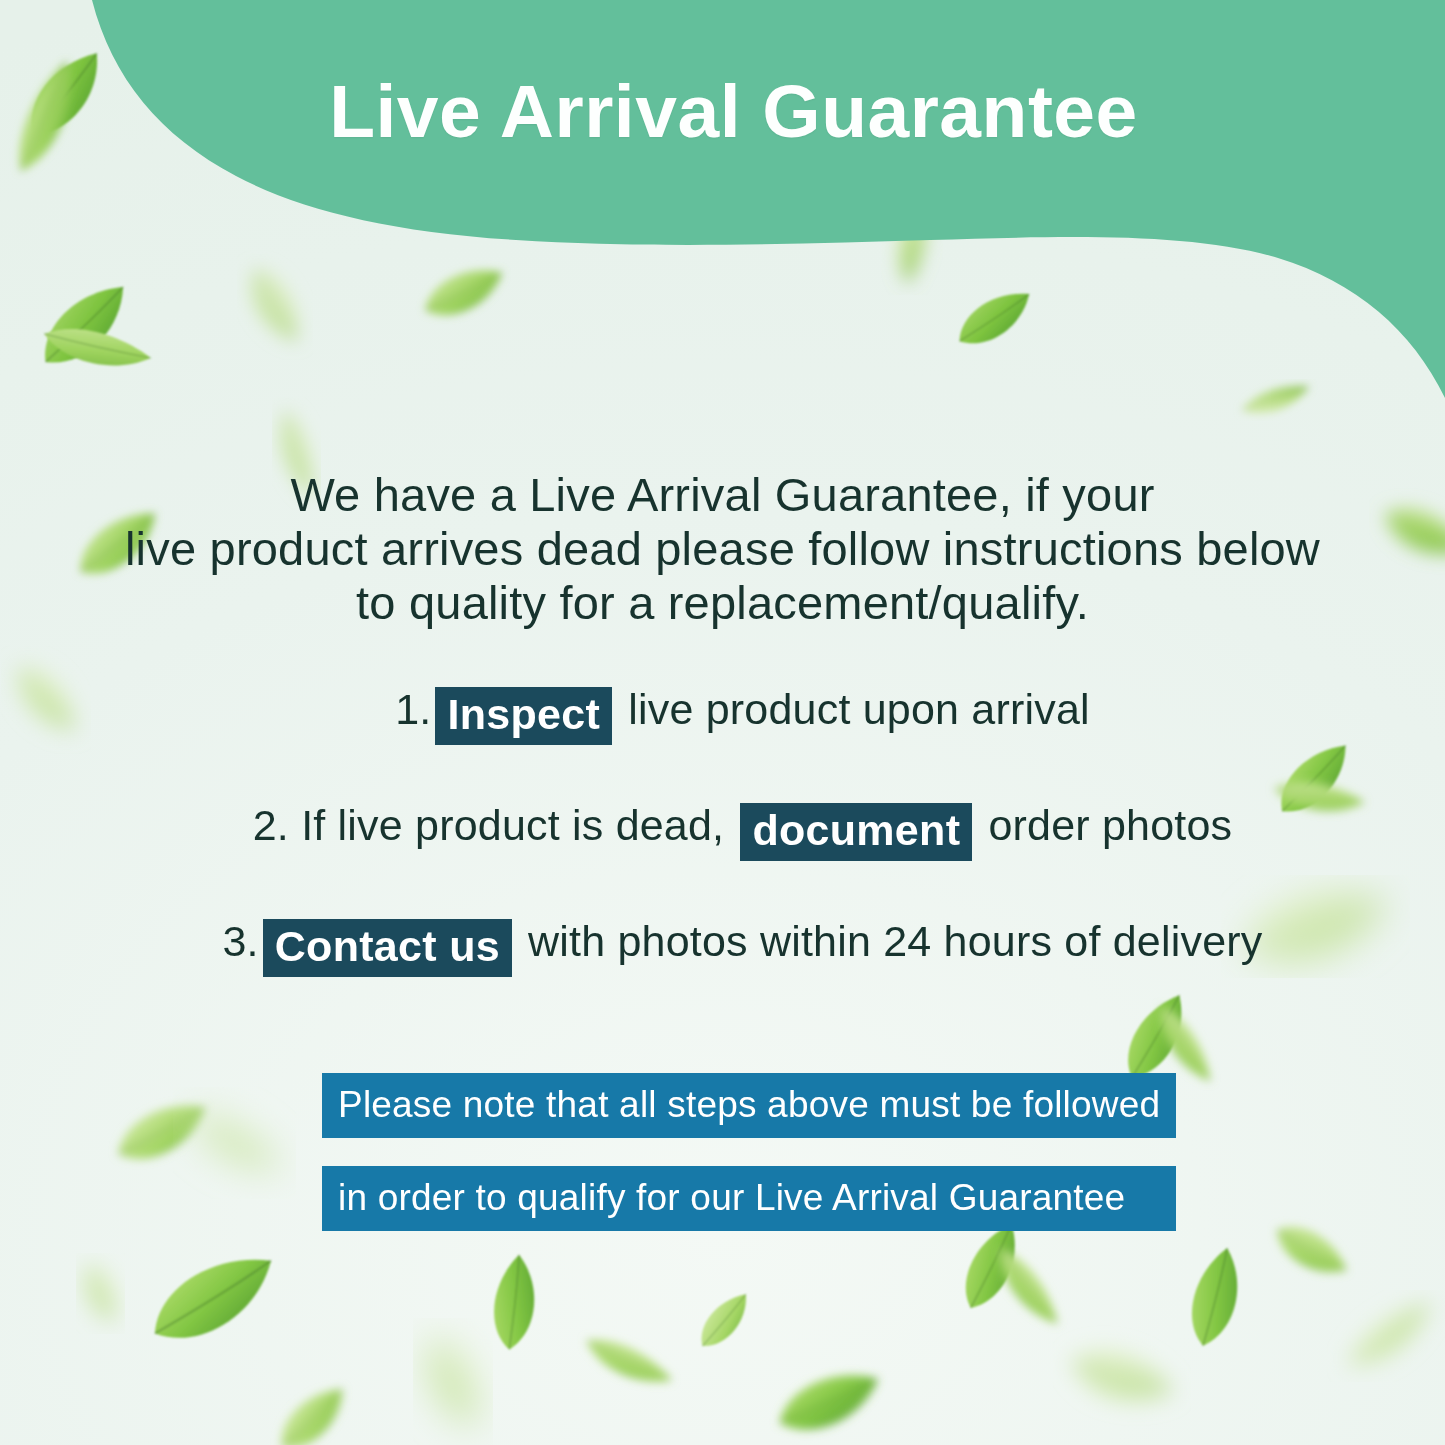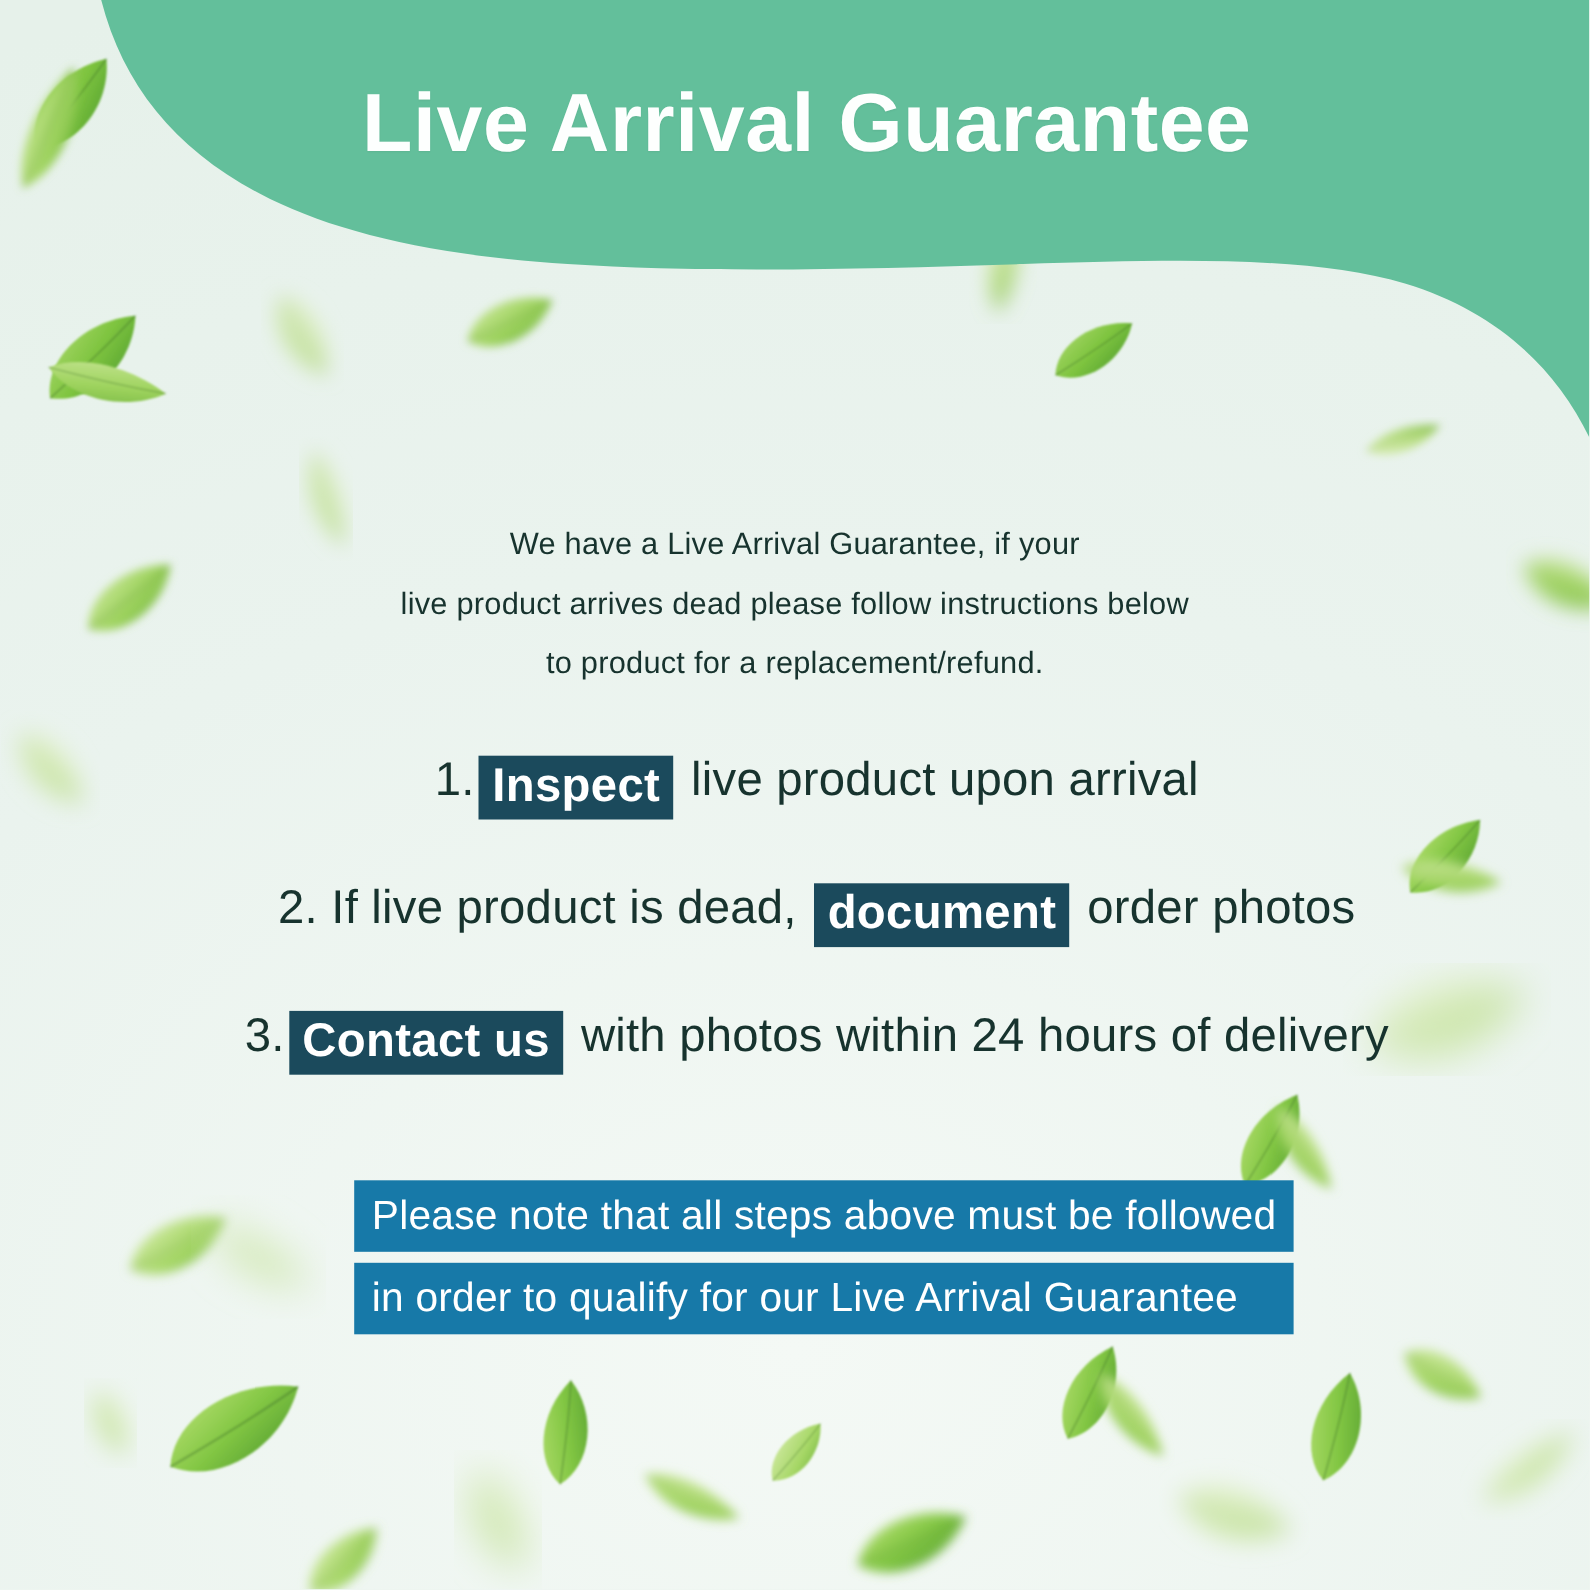--- a/index.html
+++ b/index.html
@@ -45,21 +45,21 @@
   }
 
   
   .content { position:absolute; inset:0; z-index:5; }
 
   .intro {
     position:absolute;
     top:468px; left:0; width:1445px;
     text-align:center;
     color:#17332e;
-    font-size:28px;
+    font-size:47px;
     line-height:54px;
     font-weight:500;
     letter-spacing:0.2px;
   }
   .intro span { display:block; }
 
   .steps { position:absolute; top:682px; left:0; width:1445px;padding-left:40px; }
   .step {
     width:100%;
     text-align:center;
@@ -95,21 +95,21 @@
     background:#1779a8;
     color:#ffffff;
     font-size:37px;
     font-weight:500;
     letter-spacing:0.2px;
     line-height:1;
     padding:13px 16px 15px 16px;
     white-space:nowrap;
     display:block;
   }
-  .note-box + .note-box { margin-top:10px; }
+  .note-box + .note-box { margin-top:28px; }
 </style>
 </head>
 <body>
 
 <div id="poster">
 
   <div class="leaf-layer">
     <svg width="1445" height="1445" viewBox="0 0 1445 1445" style="position:absolute;top:0;left:0">
       <defs>
         <linearGradient id="lg1" x1="0" y1="0" x2="1" y2="1">
@@ -312,21 +312,21 @@
         <use href="#leafA" x="270" y="1396" width="92" height="46" fill="url(#fg2)" transform="rotate(-34 316 1419)"></use>
       </g>
     </svg>
   </div>
 
   <div class="content">
 
     <div class="intro">
       <span>We have a Live Arrival Guarantee, if your</span>
       <span>live product arrives dead please follow instructions below</span>
-      <span>to product for a replacement/refund.</span>
+      <span>to quality for a replacement/qualify.</span>
     </div>
 
     <div class="steps">
 
       <div class="step">
         <span class="num">1.</span><span></span><span class="hl">Inspect</span><span> live product upon arrival</span>
       </div>
 
       <div class="step">
         <span class="num">2.</span><span> If live product is dead, </span><span class="hl">document</span><span> order photos</span>

